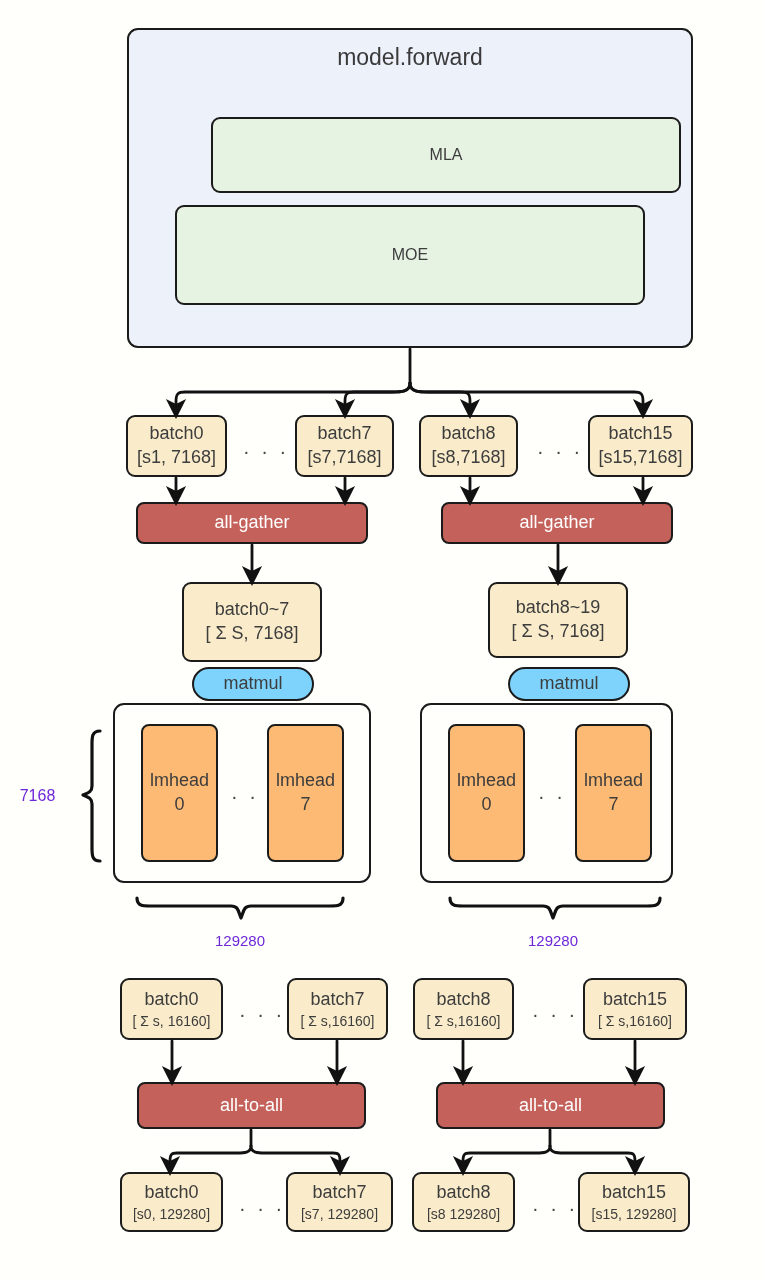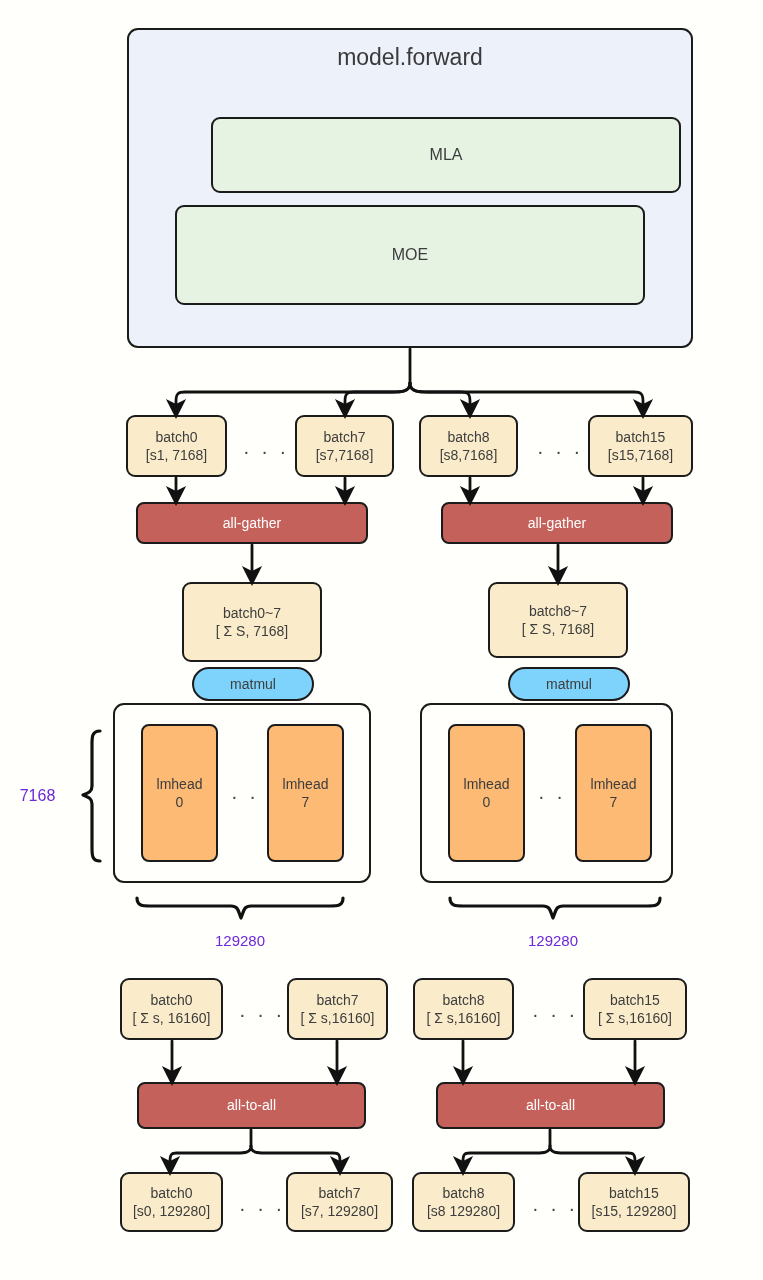--- a/index.html
+++ b/index.html
@@ -70,21 +70,21 @@
     line-height: 1;
   }
   svg.overlay {
     position: absolute;
     left: 0; top: 0;
     width: 763px;
     height: 1280px;
     pointer-events: none;
   }
   .fs16 { font-size: 16px; }
-  .fs15 { font-size: 14px; }
+  .fs15 { font-size: 18px; }
   .fs14 { font-size: 14px; }
 </style>
 </head>
 <body>
 
 <div id="stage">
 
   <div class="node forward-box" style="left:127px; top:28px; width:566px; height:320px;"></div>
   <div class="title" style="left:127px; top:44px; width:566px;">model.forward</div>
 
@@ -120,21 +120,21 @@
   </div>
   <div class="node red-box" style="left:441px; top:502px; width:232px; height:42px;">
     <span class="l1 fs15">all-gather</span>
   </div>
 
   <div class="node cream-box" style="left:182px; top:582px; width:140px; height:80px;">
     <span class="l1 fs15">batch0~7</span>
     <span class="l2 fs15">[ Σ S, 7168]</span>
   </div>
   <div class="node cream-box" style="left:488px; top:582px; width:140px; height:76px;">
-    <span class="l1 fs15">batch8~7</span>
+    <span class="l1 fs15">batch8~19</span>
     <span class="l2 fs15">[ Σ S, 7168]</span>
   </div>
 
   <div class="node lav-pill" style="left:192px; top:667px; width:122px; height:34px;">
     <span class="l1 fs15">matmul</span>
   </div>
   <div class="node lav-pill" style="left:508px; top:667px; width:122px; height:34px;">
     <span class="l1 fs15">matmul</span>
   </div>
 

